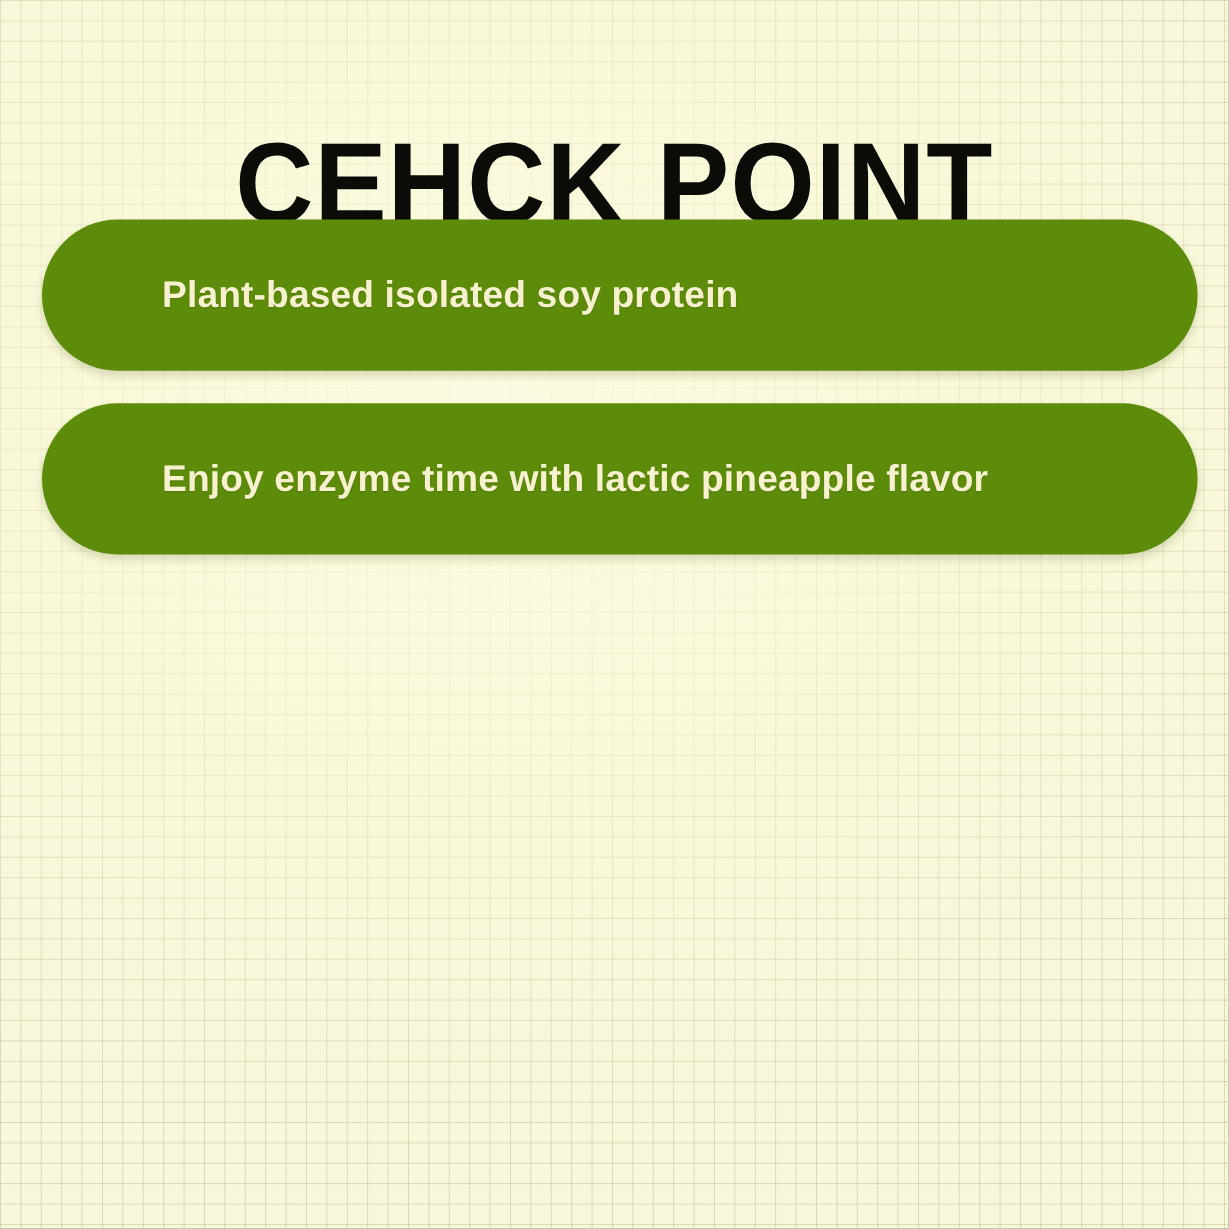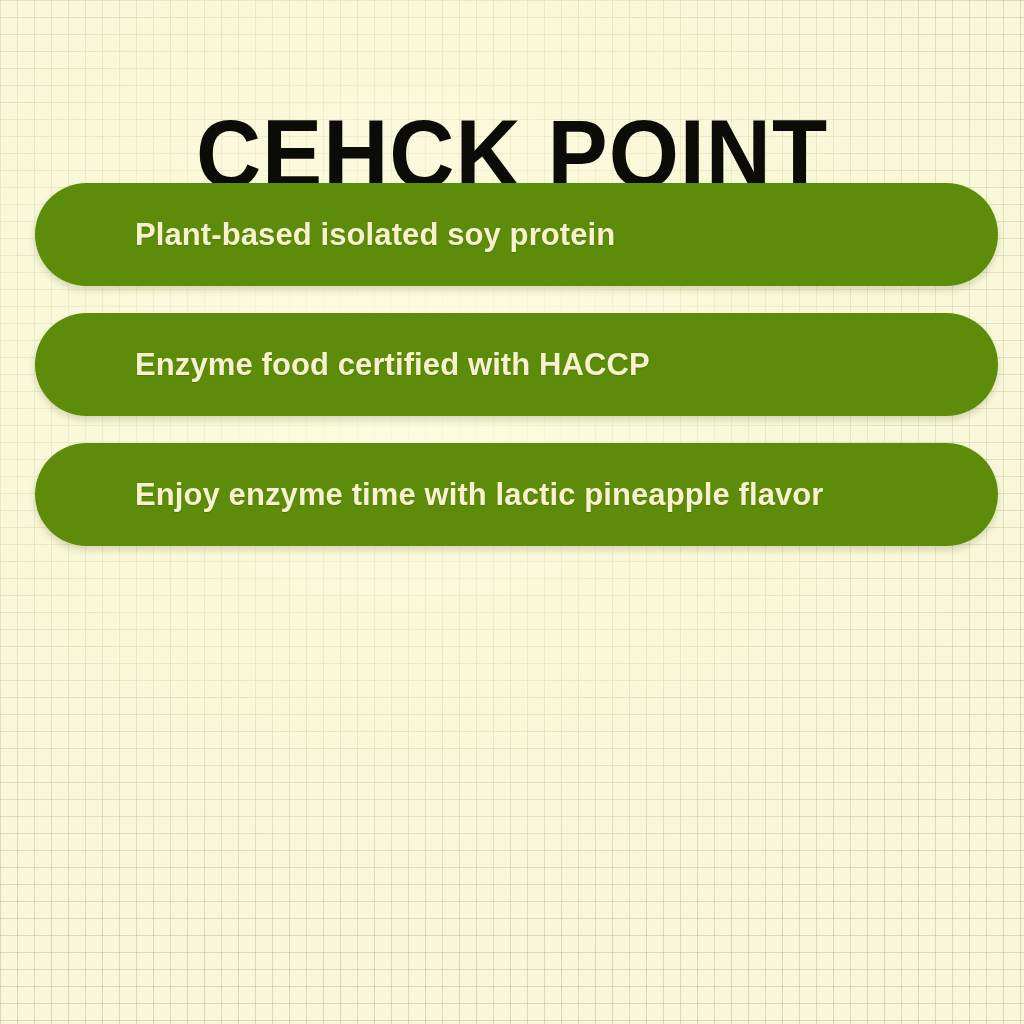--- a/index.html
+++ b/index.html
@@ -79,21 +79,21 @@
     background-color: #5c8c09;
     border-radius: 999px;
     box-shadow: 0 4px 7px rgba(90,100,40,0.22);
     display: flex;
     align-items: center;
     padding-left: 100px;
     padding-right: 48px;
     margin-bottom: 27px;
   }
   .pill.two-line  { height: 108px; }
-  .pill.one-line  { height: 103px; }
+  .pill.one-line  { height: 126px; }
 
   .pill-text {
     color: #f7f1cf;
     font-family: "Liberation Sans", sans-serif;
     font-size: 31px;
     line-height: 42px;
     font-weight: bold;
     letter-spacing: 0.1px;
     white-space: pre-line;
     text-shadow: 0 1px 1px rgba(40,60,10,0.25);
@@ -113,23 +113,20 @@
 
     <div id="pill-list">
 
 
 
       <div class="pill one-line">
         <span class="pill-text">Plant-based isolated soy protein</span>
       </div>
 
 
-      <div class="pill one-line">
-        <span class="pill-text">Enzyme food certified with HACCP</span>
-      </div>
 
       <div class="pill one-line">
         <span class="pill-text">Enjoy enzyme time with lactic pineapple flavor</span>
       </div>
 
     </div>
   </div>
 </div>
 
 </body></html>

